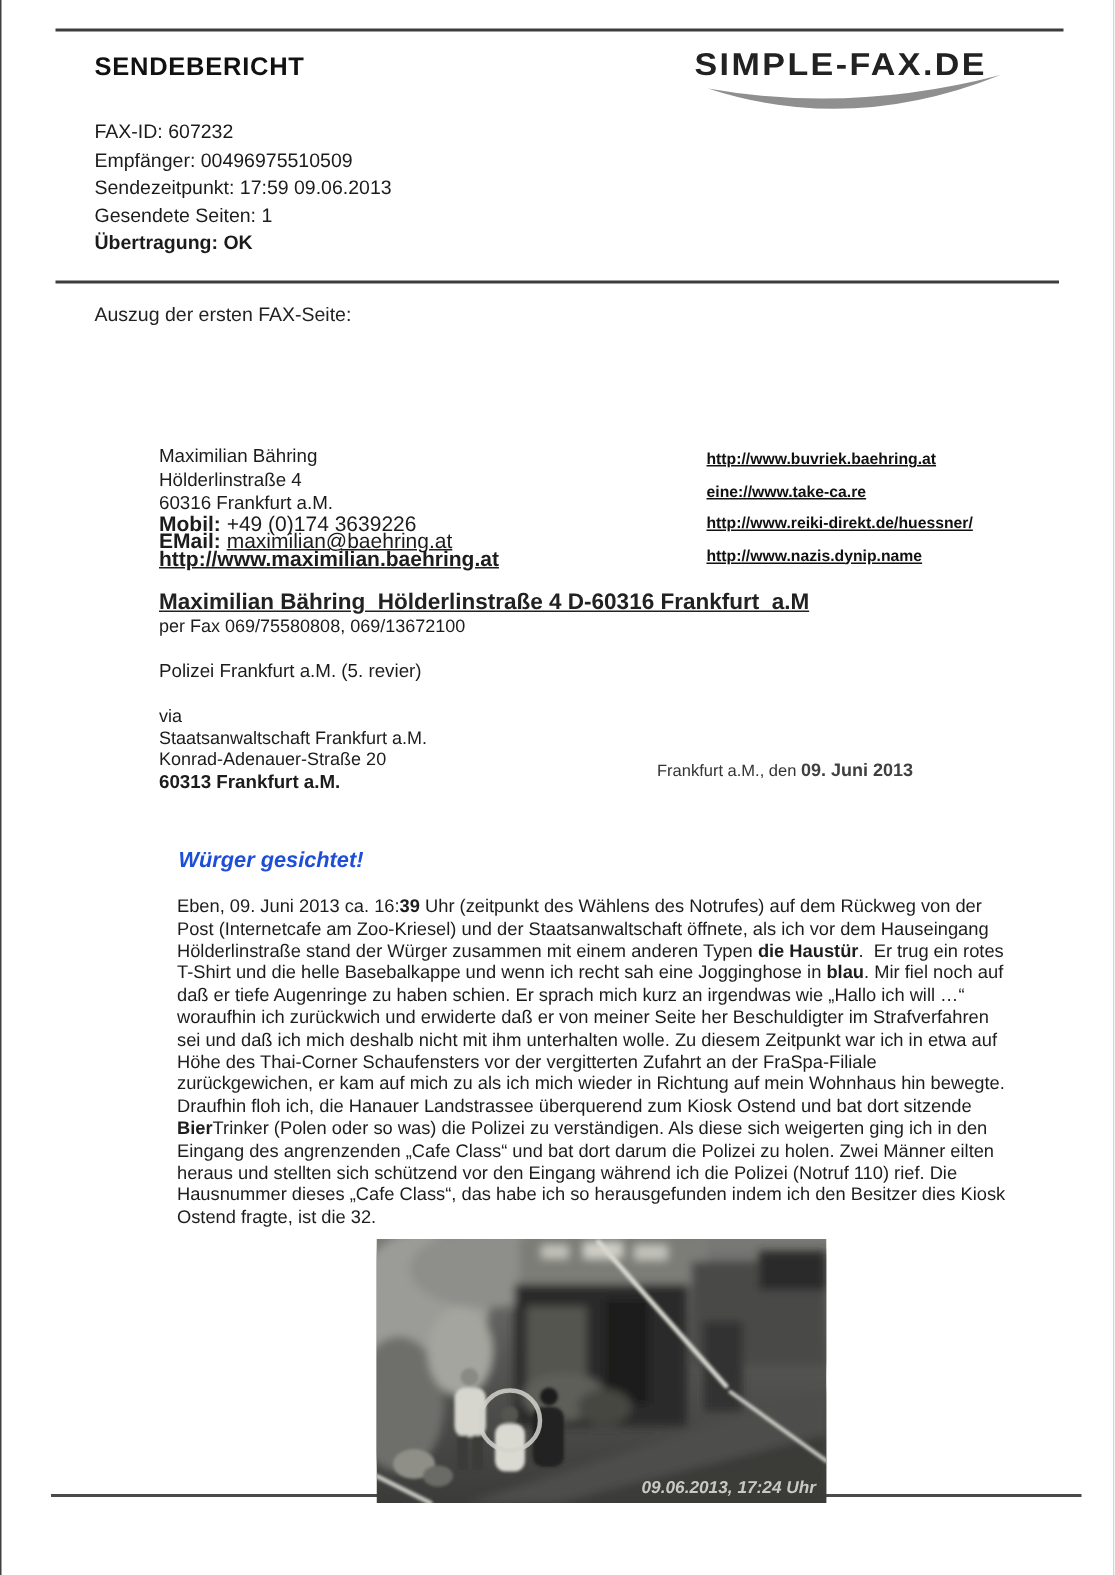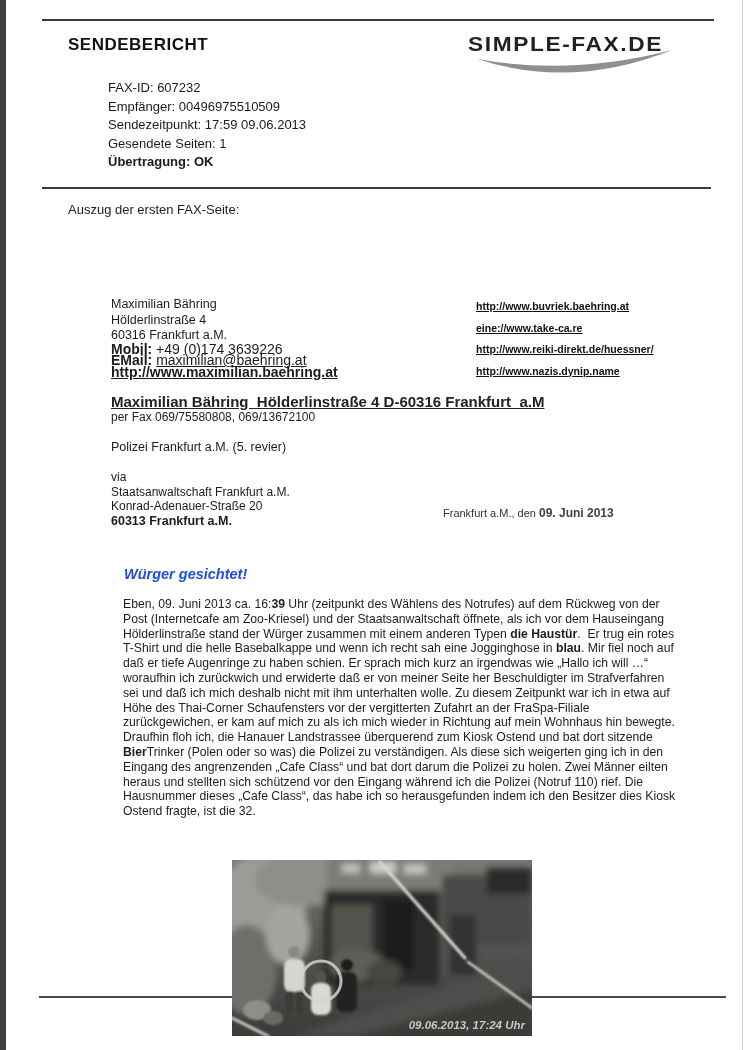--- a/index.html
+++ b/index.html
@@ -1,32 +1,32 @@
 <!DOCTYPE html>
 <html><head>
 <meta charset="utf-8">
 <style>
   * { margin:0; padding:0; box-sizing:border-box; }
   html,body { background:#ffffff; }
   body { font-family:"Liberation Sans", sans-serif; color:#1c1c1c; }
   .page {
     position:relative; width:743px; height:1050px; background:#fff;
     overflow:hidden; margin:0 auto;
-    border-left:6px solid #404040; border-right:1px solid #d6d6d6;padding-left:48px;
+    border-left:1px solid #404040; border-right:1px solid #d6d6d6;padding-left:48px;
   }
   .rule { position:absolute; background:#3c3c3c; height:2px; }
   .pre { white-space:pre-wrap; }
 
   
   .report-title { position:absolute; left:62px; top:35px; font-size:17px; font-weight:bold; letter-spacing:.5px; color:#111; }
   .logo { position:absolute; left:458px; top:30px; width:240px; height:60px; }
   .logo-text { position:absolute; left:4px; top:2px; font-size:21px; font-weight:bold; letter-spacing:1.5px; color:#222; transform:scaleX(1.08); transform-origin:left; white-space:nowrap; }
   .logo-swoosh { position:absolute; left:0; top:0; }
 
-  .fax-fields { position:absolute; left:62px; top:79px; font-size:13px; line-height:18.6px; color:#1b1b1b;margin-left:40px; }
+  .fax-fields { position:absolute; left:62px; top:79px; font-size:13px; line-height:18.6px; color:#1b1b1b; }
   .fax-row.bold { font-weight:bold; }
 
   .excerpt-label { position:absolute; left:62px; top:202px; font-size:13px; color:#222; }
 
   
   .sender { position:absolute; left:105px; top:297px; font-size:12.5px; line-height:15.5px; }
   .sender .small { font-size:14px; line-height:11.6px; }
   .sender .lbl { font-weight:bold; }
   .u { text-decoration:underline; color:inherit; }
 
@@ -41,21 +41,21 @@
   .via-block .bold { font-weight:bold; font-size:12.5px; }
 
   .dateline { position:absolute; left:437px; top:506px; font-size:11px; color:#333; }
   .dateline b { font-size:12px; color:#404040; }
 
   .subject { position:absolute; left:118px; top:566px; font-size:14.5px; font-weight:bold; font-style:italic; color:#1d4ed8; }
 
   .body-text { position:absolute; left:117px; top:597px; width:553px; font-size:12.2px; line-height:14.8px; color:#1d1d1d; }
   .body-text b { font-weight:bold; }
 
-  .photo { position:absolute; left:226px; top:826px; width:278px; height:176px;margin-top:34px; }
+  .photo { position:absolute; left:250px; top:826px; width:278px; height:176px; }
 
   .rule-bottom { position:absolute; left:33px; top:996px; width:687px; height:2px; background:#4a4a4a; }
 </style>
 </head>
 <body>
 
 <div class="page">
 
   <div class="rule" style="left:36px; top:19px; width:672px;"></div>
 

